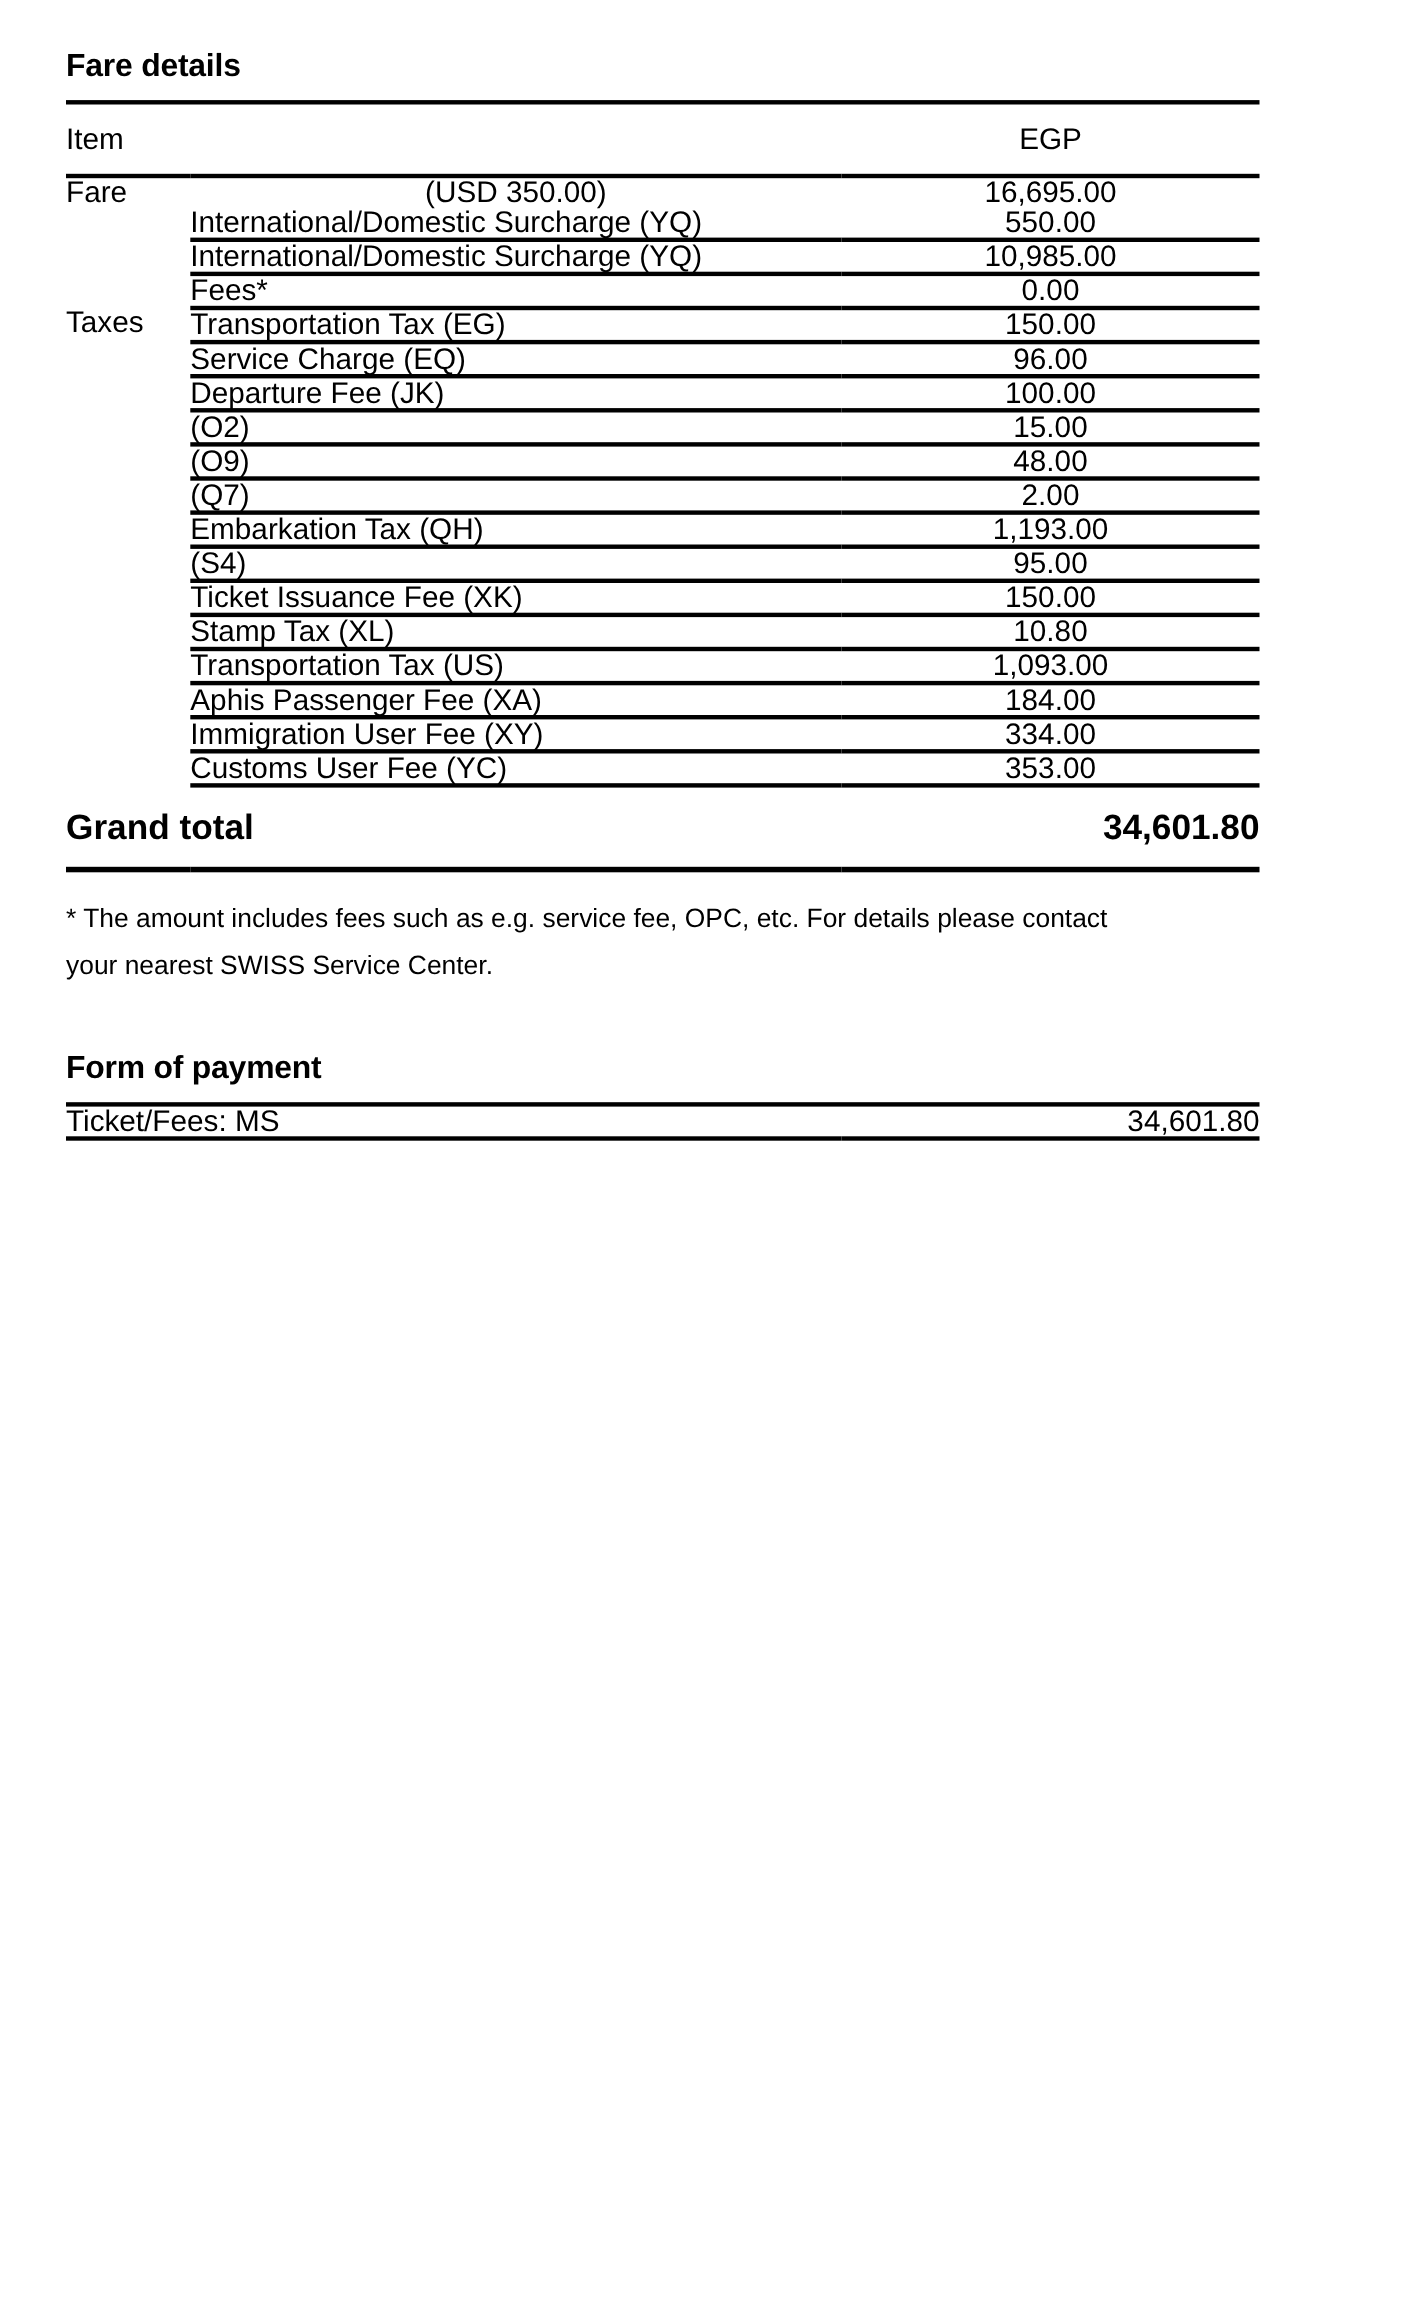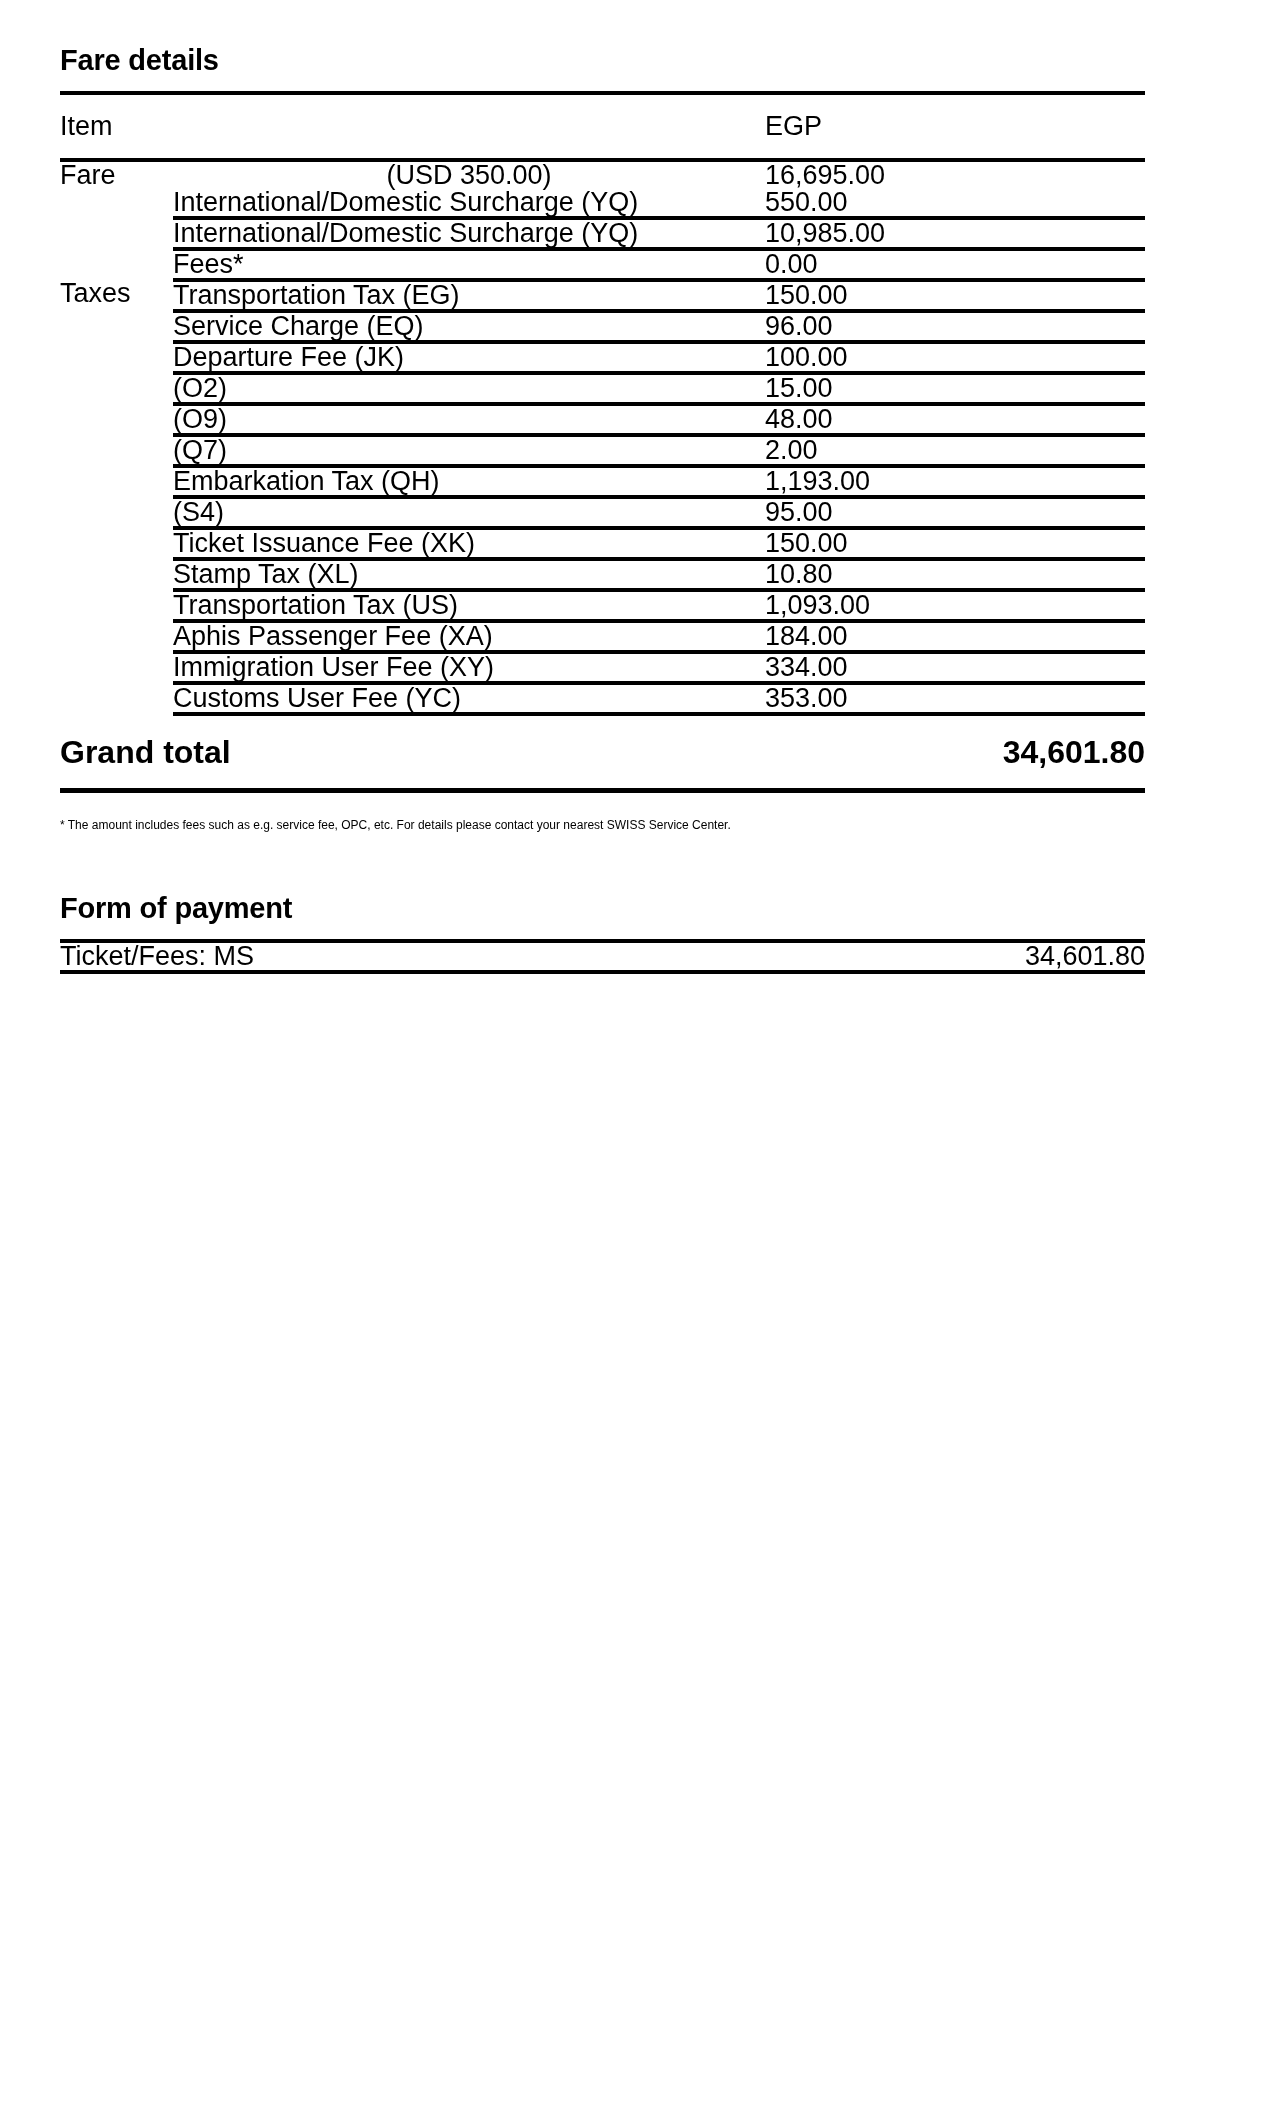--- a/index.html
+++ b/index.html
@@ -57,21 +57,21 @@
     padding-top: 16px;
     padding-bottom: 20px;
     white-space: nowrap;
   }
   .cell-desc {
     padding-top: 16px;
     padding-bottom: 20px;
     white-space: nowrap;
   }
   .cell-amt {
-    text-align: left;
+    text-align: center;
     padding-top: 22px;
     padding-bottom: 14px;
     white-space: nowrap;
   }
   .cell-sub {
     text-align: center;
     padding-top: 16px;
     padding-bottom: 20px;
     padding-right: 50px;
     white-space: nowrap;
@@ -117,21 +117,21 @@
   }
   .total-row .cell-amt {
     padding-top: 20px;
     padding-bottom: 20px;
     text-align: right;
   }
 
   
   .footnote {
     width: 1000px;
-    font-size: 12px;
+    font-size: 24px;
     line-height: 1.75;
     padding-top: 22px;
     color: #000000;
   }
 
   
   #form-of-payment-section {
     margin-top: 58px;
   }
   .pay-table {

